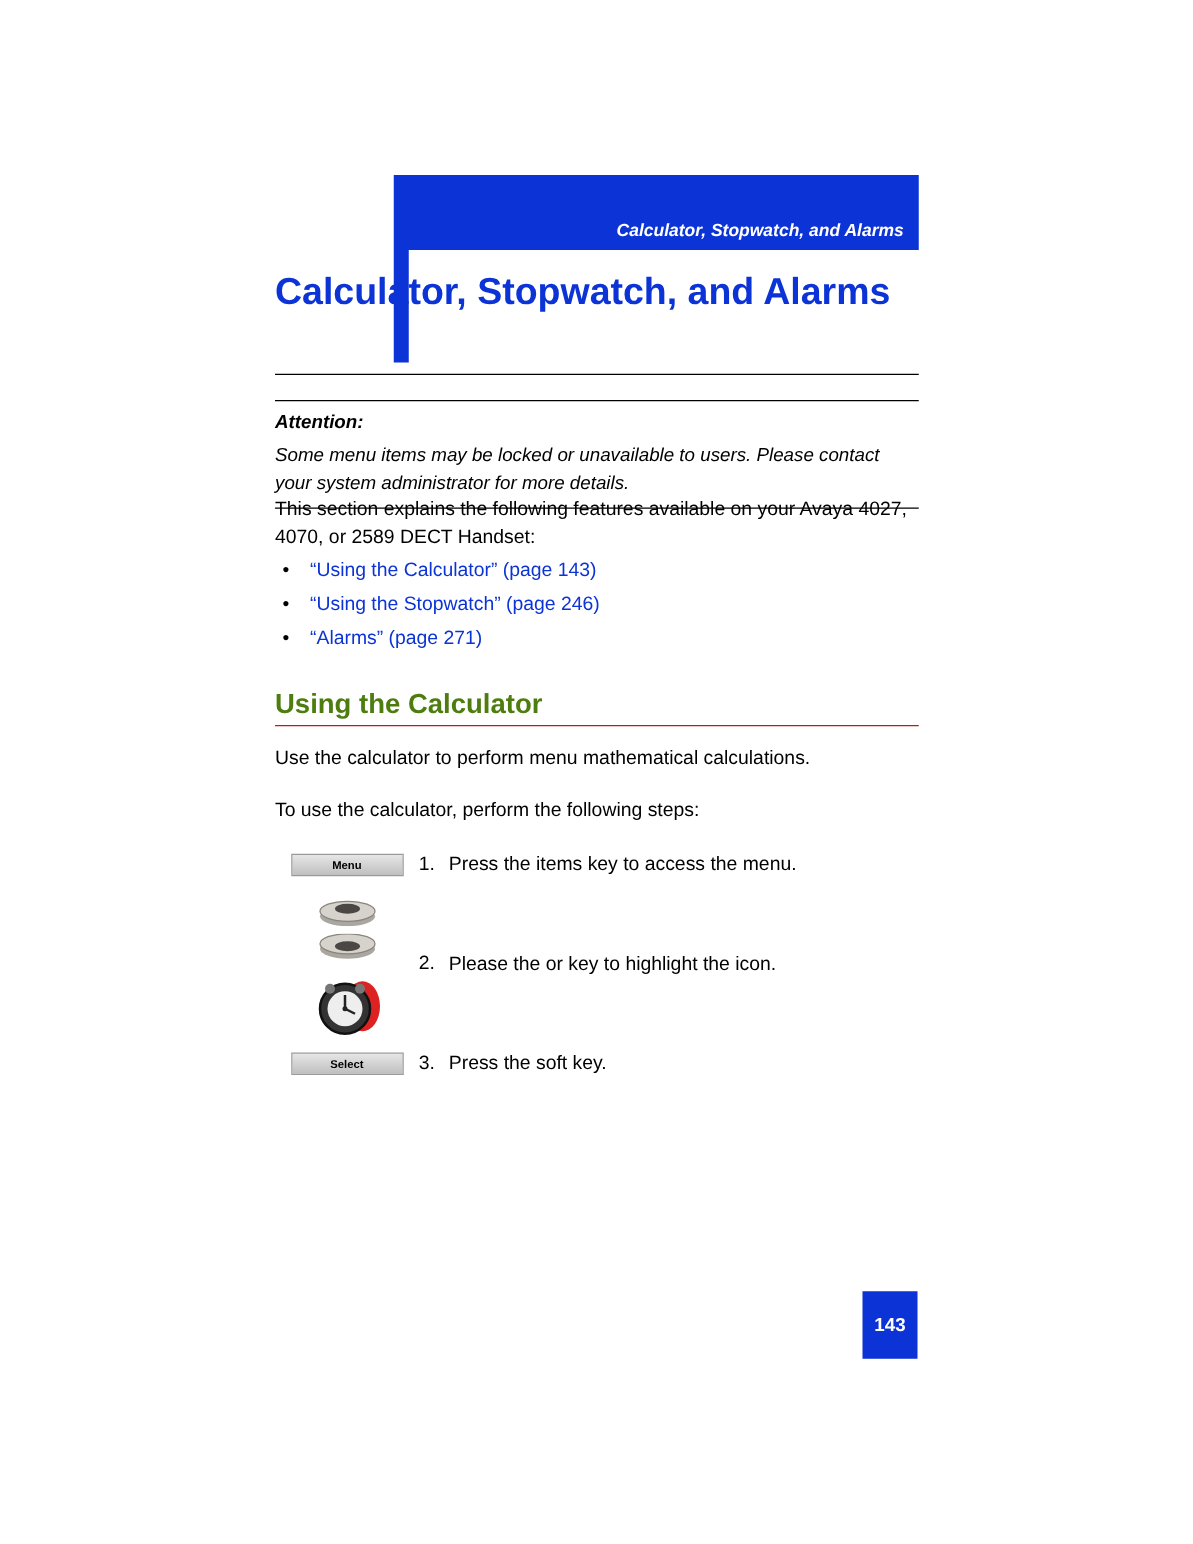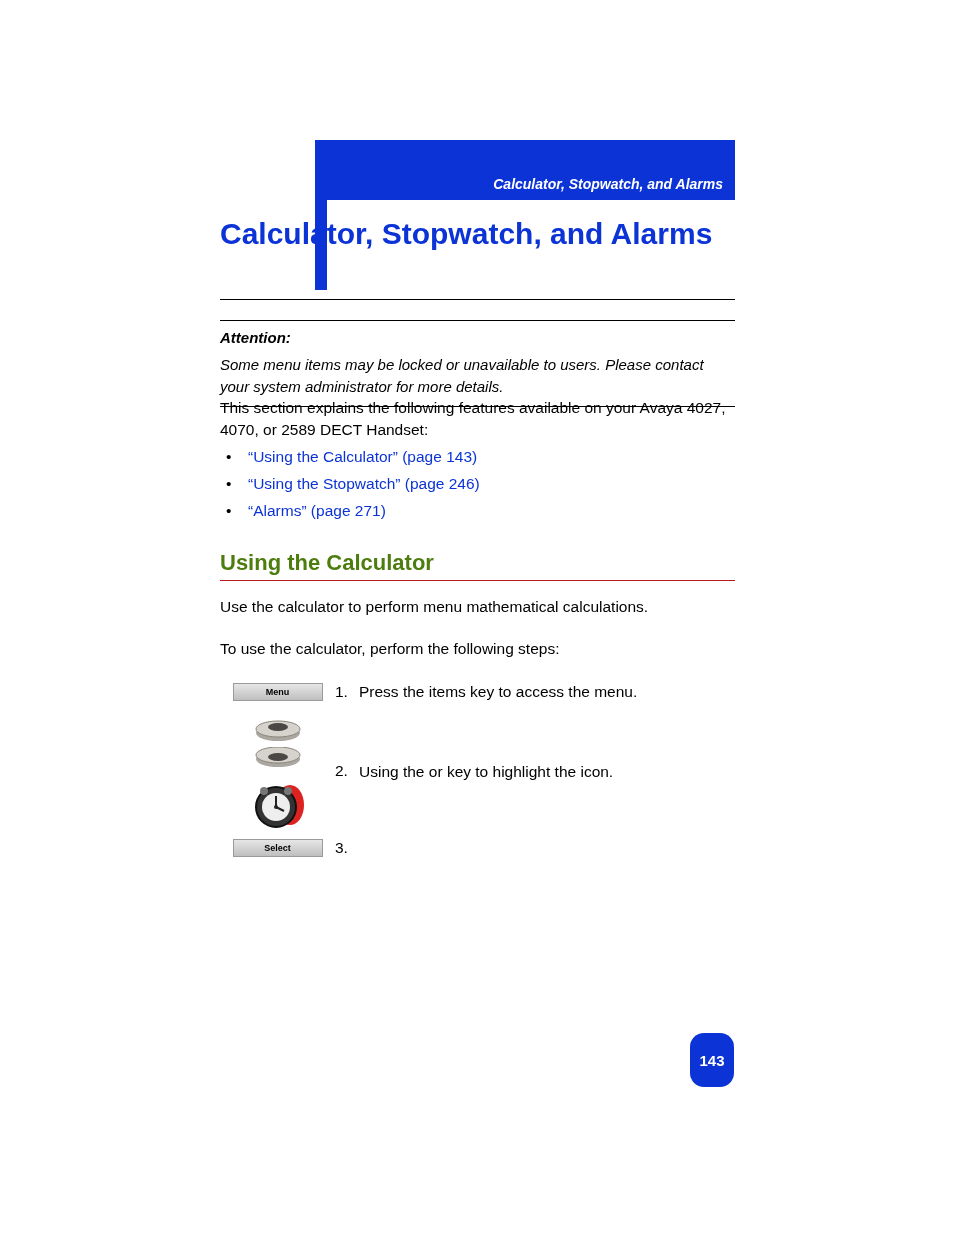--- a/index.html
+++ b/index.html
@@ -162,21 +162,20 @@
     top: 1033px;
     width: 44px;
     height: 54px;
     background: #0b33d6;
     color: #fff;
     font-weight: bold;
     font-size: 15px;
     display: flex;
     align-items: center;
     justify-content: center;
-    border-radius: 14px;
   }
   svg { display: block; }
 </style>
 </head>
 <body>
 
 <div class="header-bar">
   <span>Calculator, Stopwatch, and Alarms</span>
 </div>
 <div class="blue-strip"></div>
@@ -231,25 +230,26 @@
           <circle cx="24" cy="26" r="14" fill="#eee"></circle>
           <line x1="24" y1="26" x2="24" y2="15" stroke="#222" stroke-width="2"></line>
           <line x1="24" y1="26" x2="32" y2="30" stroke="#222" stroke-width="2"></line>
           <circle cx="24" cy="26" r="2" fill="#222"></circle>
           <circle cx="12" cy="10" r="4" fill="#777"></circle>
           <circle cx="36" cy="10" r="4" fill="#777"></circle>
         </svg>
       </div>
     </div>
     <div class="num-col">2.</div>
-    <div class="text-col">Using the     or          key to highlight the              icon.</div>
+    <div class="text-col">Please the     or          key to highlight the              icon.</div>
   </div>
 
   <div class="step-row">
     <div class="key-col">
       <div class="softkey">Select</div>
     </div>
     <div class="num-col">3.</div>
+    <div class="text-col">Press the        soft key.</div>
   </div>
 
 </div>
 
 <div class="footer-box">143</div>
 
 </body></html>

